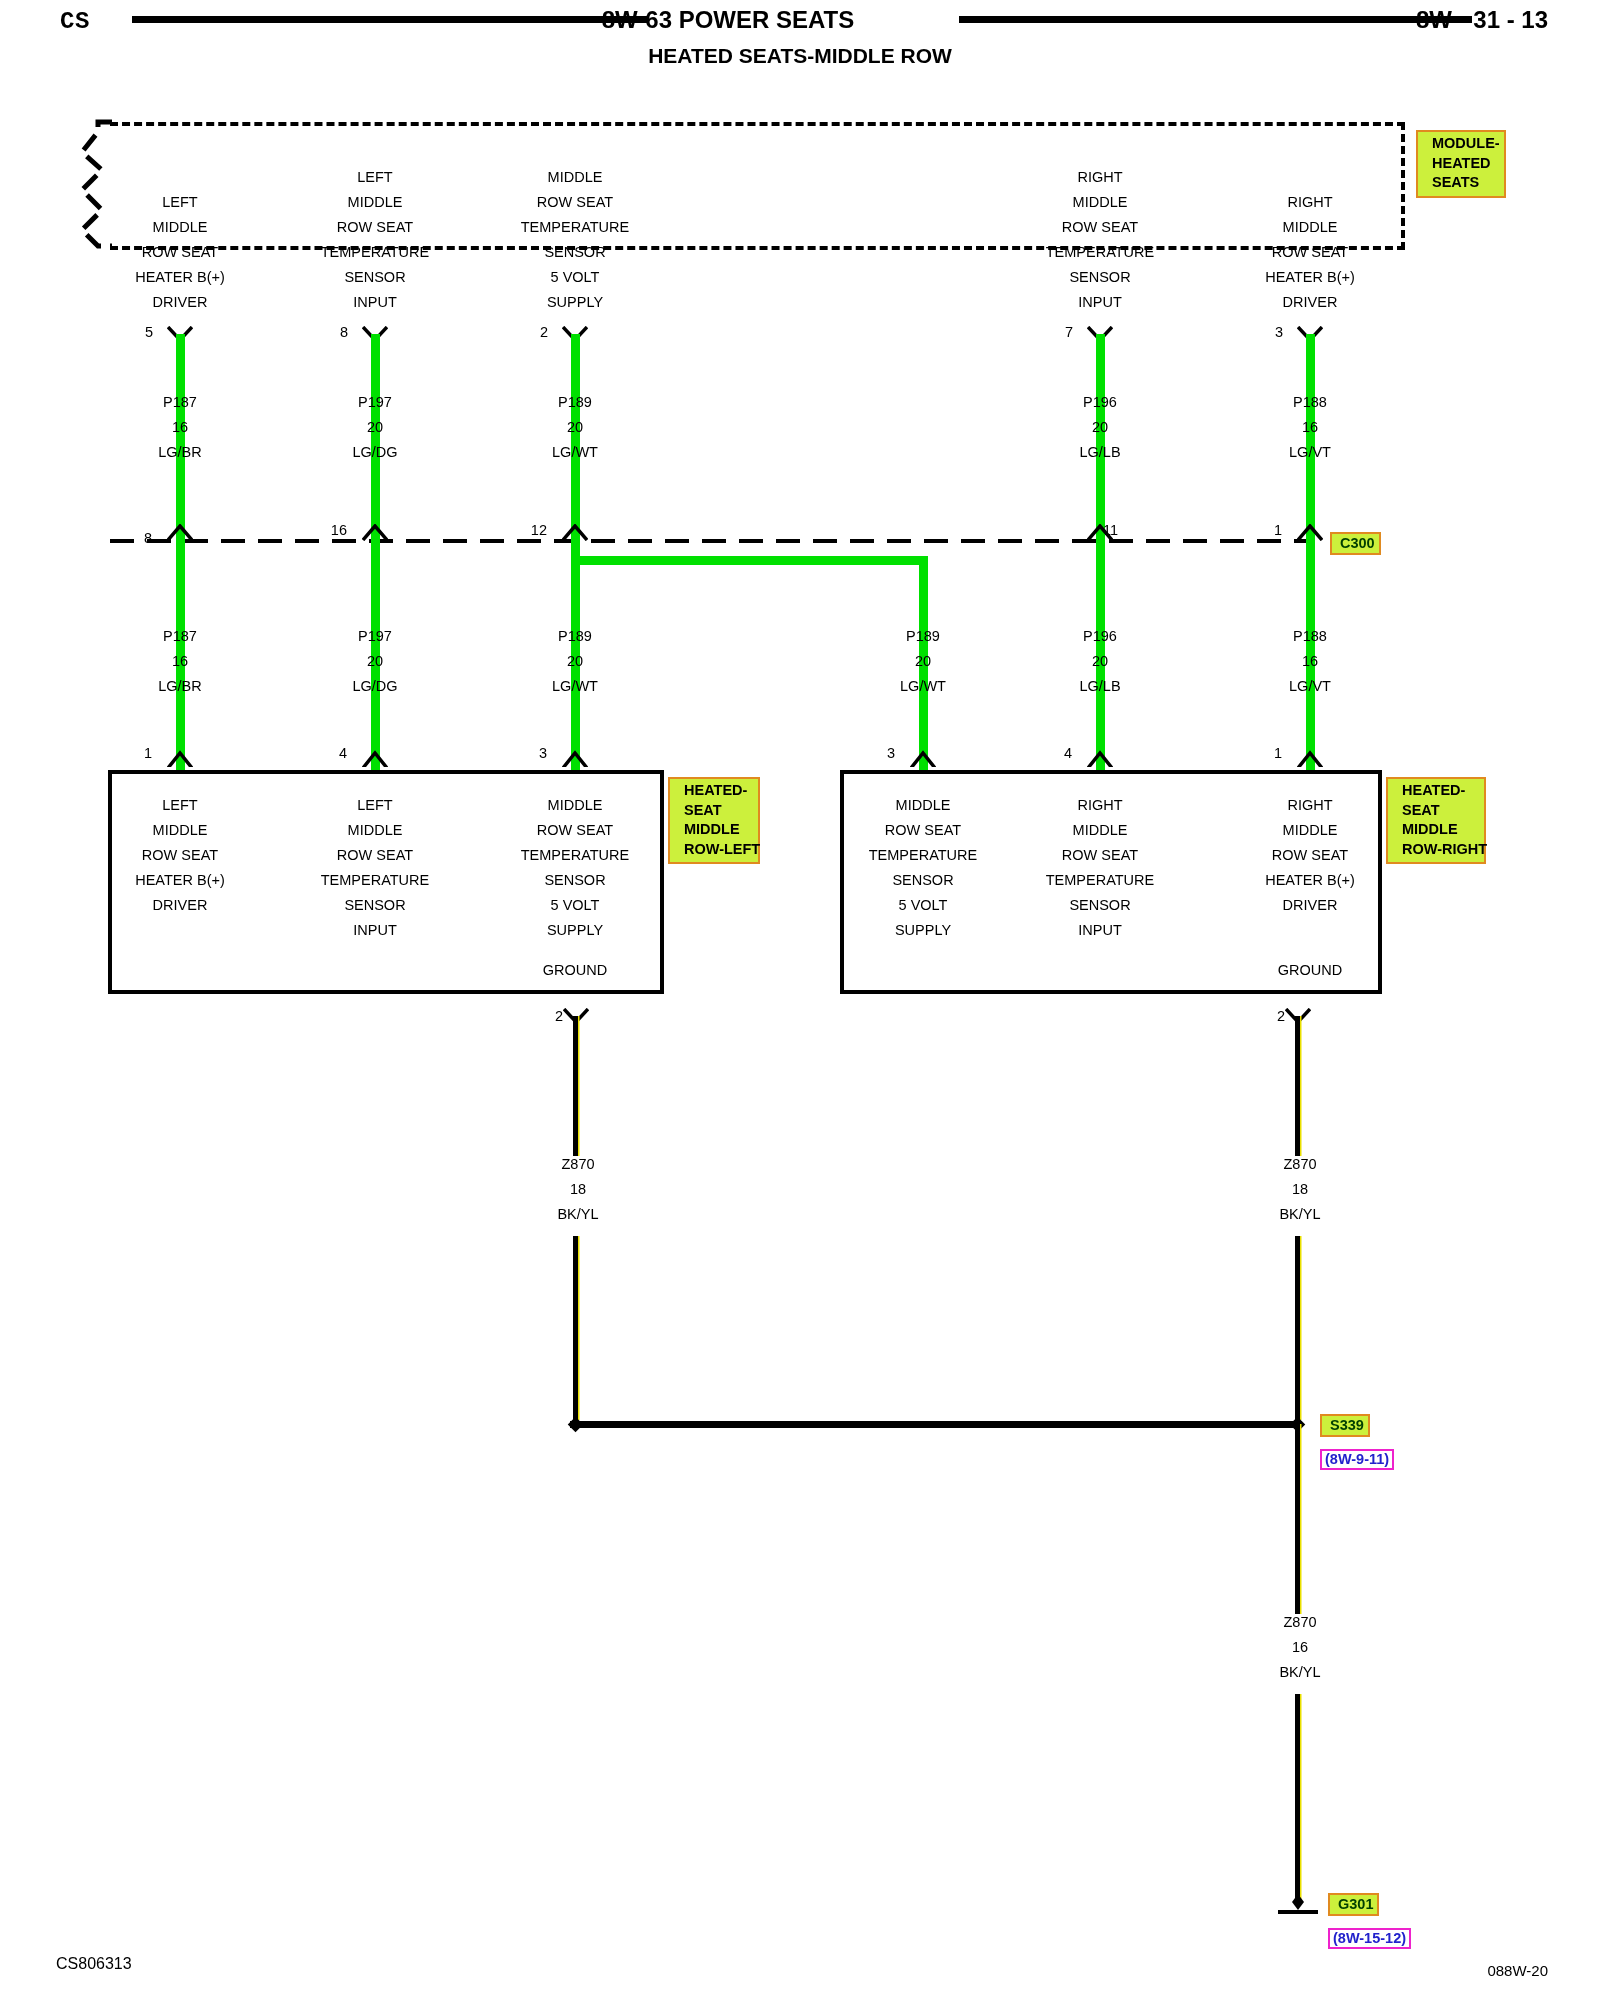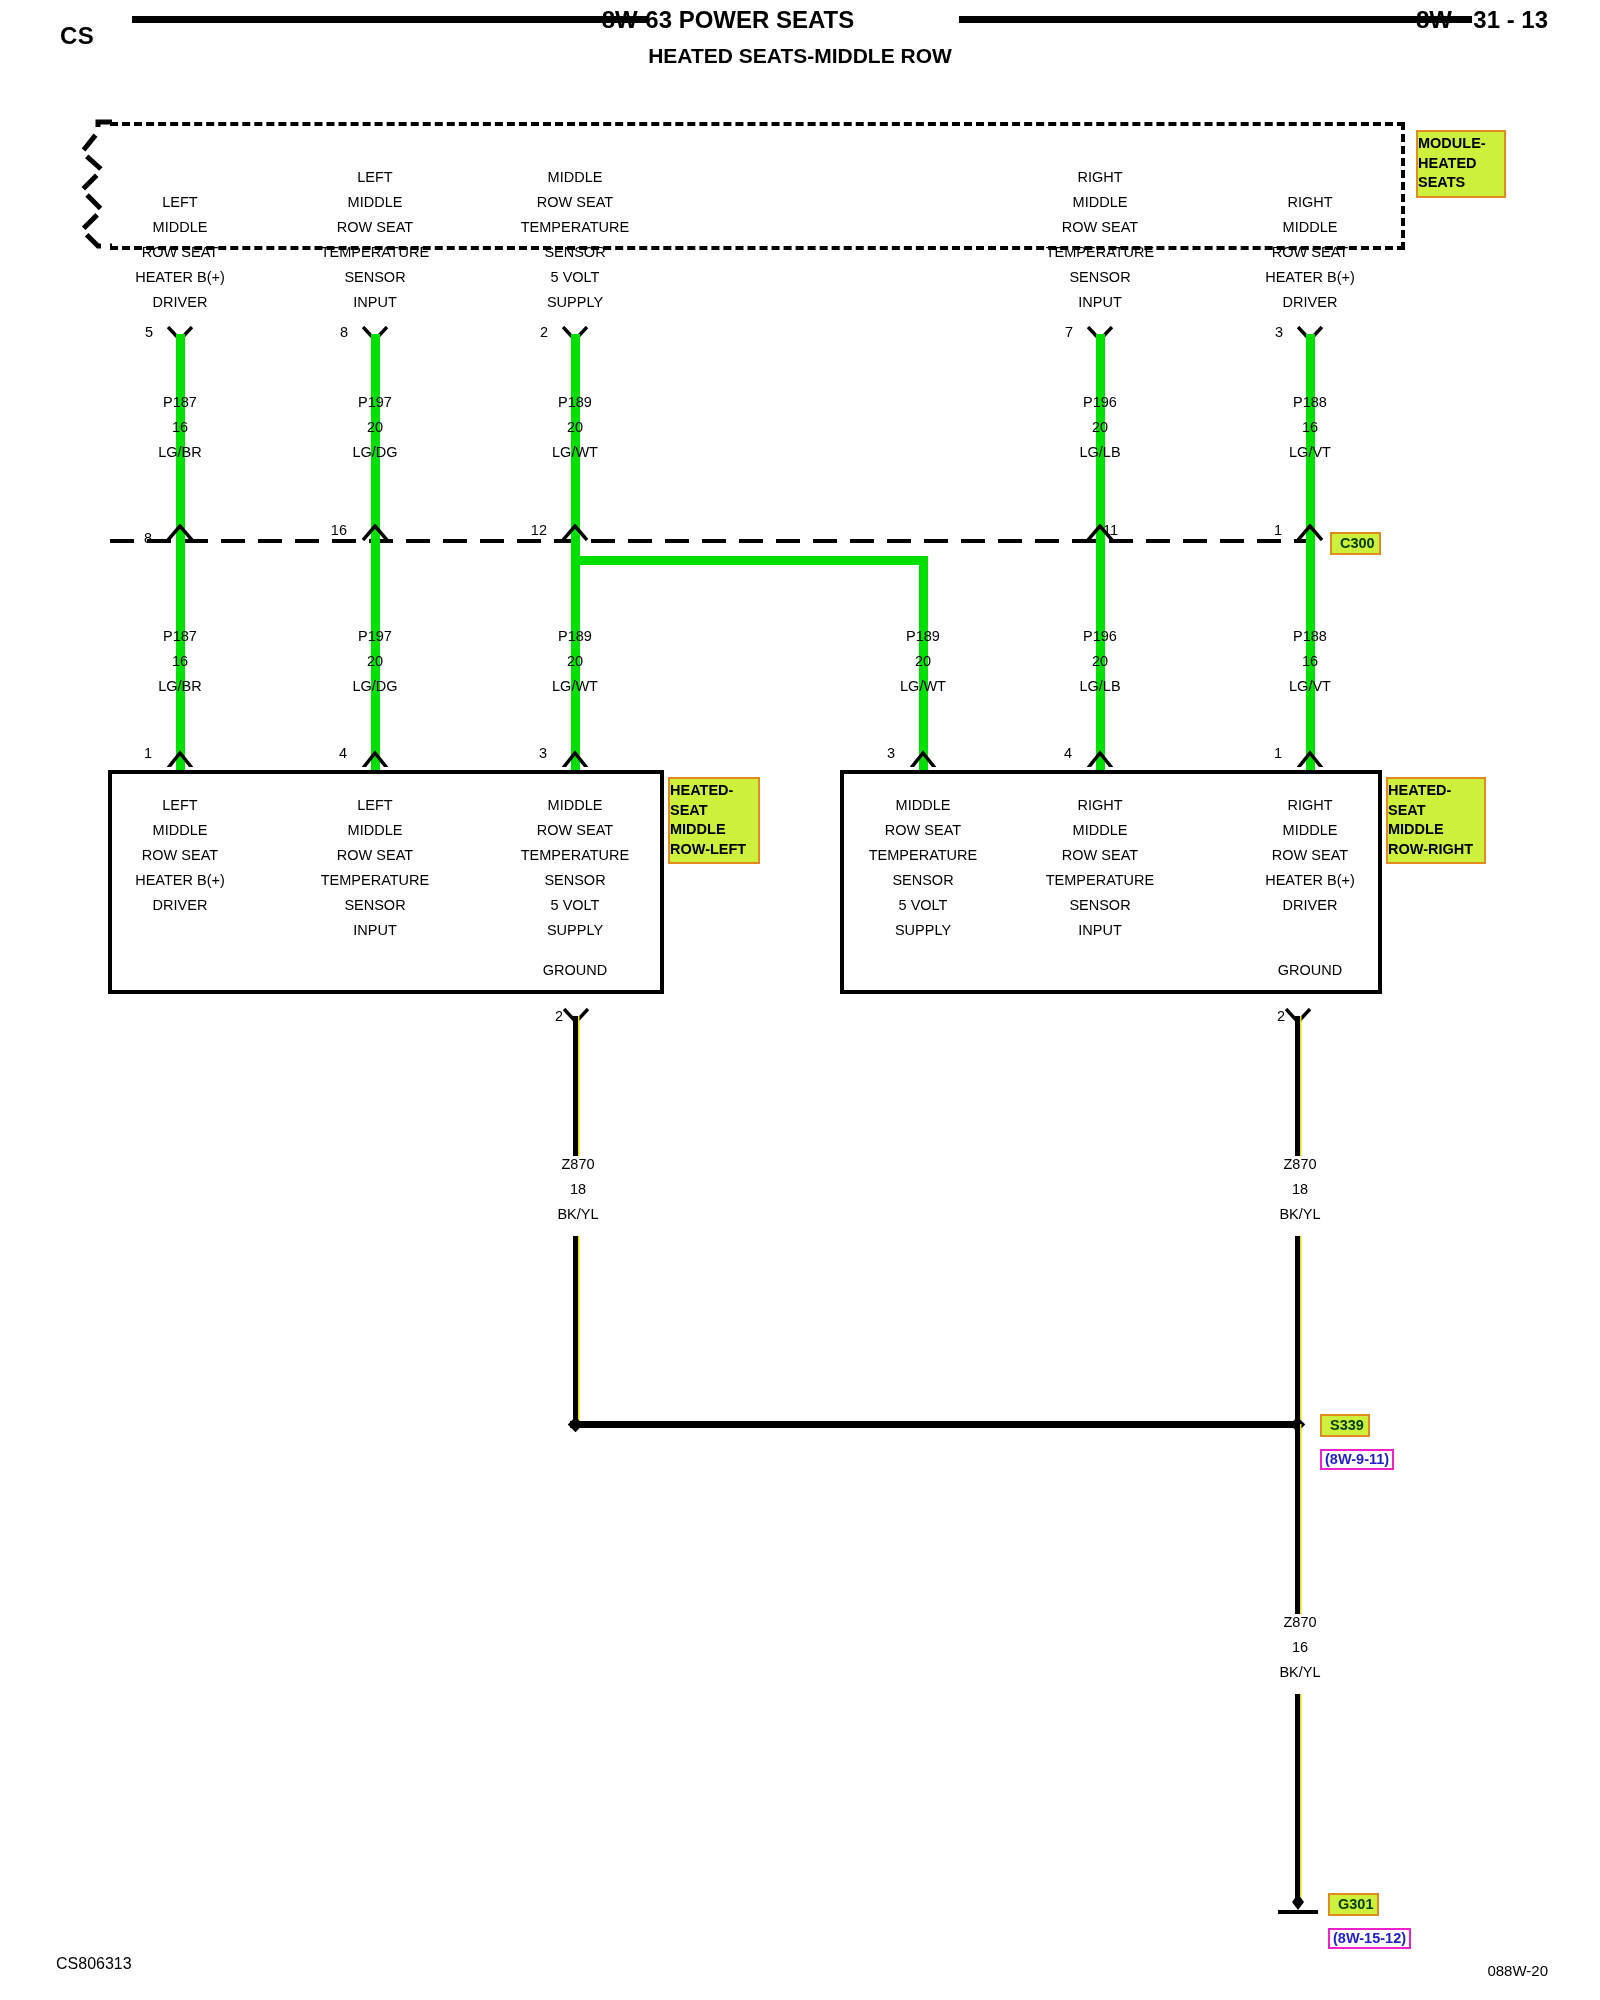--- a/index.html
+++ b/index.html
@@ -1,21 +1,21 @@
 <!DOCTYPE html>
 <html><head>
 <meta charset="utf-8">
 <style>
   html,body{margin:0;padding:0;background:#fff;}
   body{width:1600px;height:2000px;position:relative;
        font-family:"Liberation Sans","DejaVu Sans",sans-serif;color:#000;}
   .pg{position:absolute;left:0;top:0;width:1600px;height:2000px;overflow:hidden;}
   .abs{position:absolute;}
   
-  #hdr-cs{left:60px;top:22px;font-size:24px;font-weight:bold;letter-spacing:.5px;}
+  #hdr-cs{left:60px;top:8px;font-size:24px;font-weight:bold;letter-spacing:.5px;font-family:Liberation Mono, monospace;}
   #hdr-title{left:0;top:6px;width:1456px;text-align:center;font-size:24px;font-weight:bold;}
   #hdr-page{right:52px;top:6px;font-size:24px;font-weight:bold;}
   #hdr-sub{left:0;top:44px;width:1600px;text-align:center;font-size:21px;font-weight:bold;}
   .hrule{position:absolute;height:7px;background:#000;top:16px;}
   #rule-l{left:132px;width:516px;}
   #rule-r{left:959px;width:513px;}
   
   .ctr{text-align:center;font-size:14.5px;line-height:25px;white-space:nowrap;
        transform:translateX(-50%);}
   .pin{font-size:14.5px;white-space:nowrap;}
@@ -32,21 +32,21 @@
   .wire{position:absolute;}
   .wg{background:#00e000;}       
   .wblk{background:#000;}        
   
   .wky{background:#000;box-shadow:1.5px 0 0 0 #e9e000;}
   
   .conn{position:absolute;width:26px;height:17px;}
   
   .hl{position:absolute;background:#ccf03c;border:2px solid #e08a20;
       color:#000;font-weight:bold;font-size:14.5px;line-height:19.5px;
-      padding:2px 3px 3px 0;box-sizing:border-box;white-space:nowrap;}
+      padding:2px 3px 3px 14px;box-sizing:border-box;white-space:nowrap;}
   .hl-sm{position:absolute;background:#ccf03c;border:2px solid #e08a20;
       color:#003f00;font-weight:bold;font-size:14.5px;line-height:16px;
       padding:1px 4px 2px 8px;box-sizing:border-box;white-space:nowrap;}
   .ref{position:absolute;border:2px solid #ee22cc;color:#2222cc;
        font-weight:bold;font-size:14.5px;line-height:16px;
        padding:0px 3px 1px 3px;box-sizing:border-box;white-space:nowrap;background:#fff;}
   
   #ft-l{left:56px;top:1955px;font-size:16px;}
   #ft-r{right:52px;top:1962px;font-size:15px;}
   .splice-dot{position:absolute;width:11px;height:11px;background:#000;

